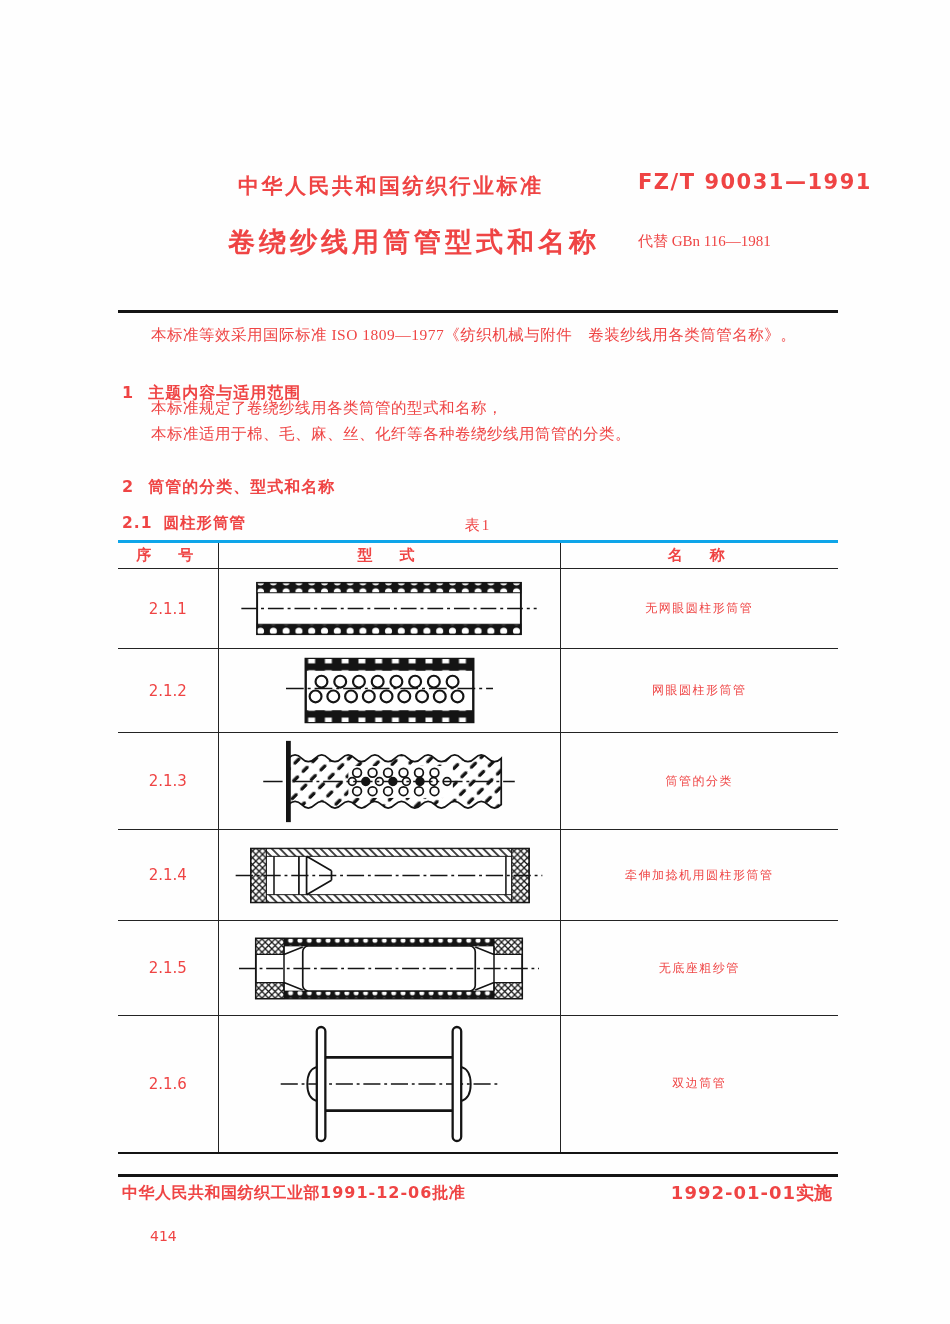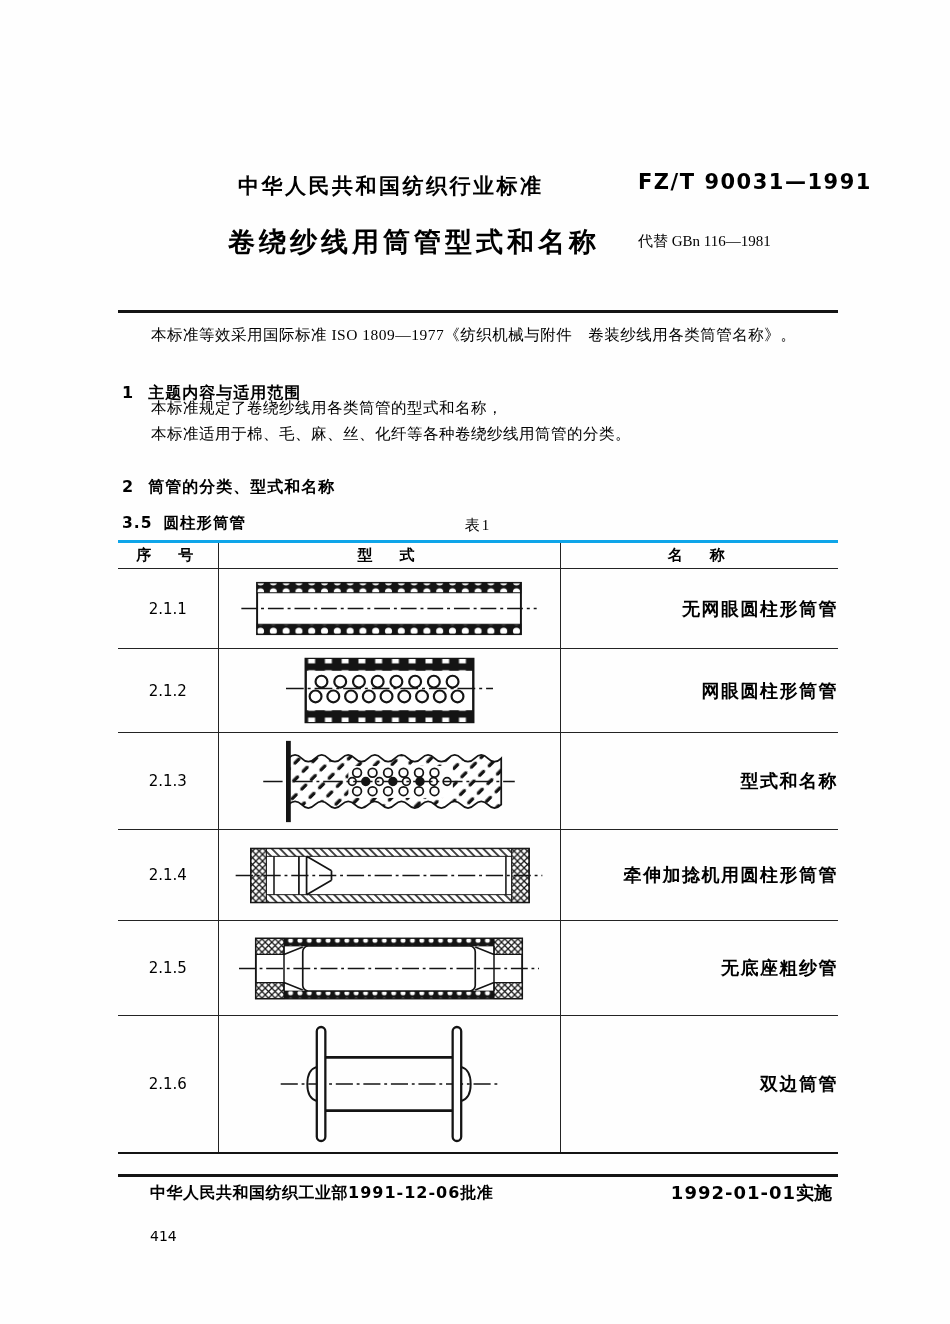--- a/index.html
+++ b/index.html
@@ -1,19 +1,19 @@
 <!DOCTYPE html>
 <html><head>
 <meta charset="utf-8">
 <style>
   * { margin:0; padding:0; box-sizing:border-box; }
   html,body { background:#e8e8e8; }
   .page {
     position:relative; width:950px; height:1324px; margin:0 auto;
-    background:#fefefe; color:#000000; overflow:hidden;
+    background:#fefefe; color:#ef4444; overflow:hidden;
     font-family:"Liberation Sans", sans-serif;
     padding-left:18px;
   }
   .abs { position:absolute; }
 
   
   .org-name   { top:172px; left:238px; font-size:21px; font-weight:bold; letter-spacing:2.5px; }
   .std-code   { top:170px; left:638px; font-size:21px; font-weight:bold; letter-spacing:1.5px; font-family:"DejaVu Sans", sans-serif; }
   .doc-title  { top:224px; left:228px; font-size:27px; font-weight:bold; letter-spacing:4px; }
   .replaces   { top:232px; left:638px; font-size:15px; font-family:"Liberation Serif", serif; }
@@ -41,28 +41,28 @@
                border-collapse:collapse; table-layout:fixed;
                border-top:3px solid #0ea5e9; border-bottom:2.5px solid #141414; }
   table.spec th, table.spec td { border-bottom:1.6px solid #232323; padding:0; vertical-align:middle; }
   col.c-id  { width:100px; }
   col.c-fig { width:342px; }
   col.c-nm  { width:278px; }
   th.h { font-size:15px; font-weight:bold; letter-spacing:6px; text-align:center; height:27px; }
   td.id-cell   { text-align:center; font-size:15px; border-right:1.6px solid #232323;
                  font-family:"DejaVu Sans", sans-serif; }
   td.fig-cell  { text-align:center; border-right:1.6px solid #232323; }
-  td.name-cell { text-align:right; font-size:18px; font-weight:700; letter-spacing:1.5px; }
+  td.name-cell { text-align:center; font-size:12px; font-weight:400; letter-spacing:1.5px; }
   th.b1, th.b2 { border-right:1.6px solid #232323; }
   tr.r1 { height:80px; } tr.r2 { height:84px; } tr.r3 { height:97px; }
   tr.r4 { height:91px; } tr.r5 { height:95px; } tr.r6 { height:137px; }
   .fig-cell svg { display:block; margin:0 auto; }
 
   
-  .approval { top:1183px; left:122px; font-size:16px; font-weight:bold; letter-spacing:0.5px;margin-left:28px; }
+  .approval { top:1183px; left:122px; font-size:16px; font-weight:bold; letter-spacing:0.5px; }
   .approval .date, .impl .date { font-family:"DejaVu Sans", sans-serif; letter-spacing:1px; }
   .impl { top:1181px; left:112px; width:720px; text-align:right; font-size:18px; font-weight:bold; }
   .page-num { top:1228px; left:150px; font-size:14px; font-family:"DejaVu Sans", sans-serif; }
 </style>
 </head>
 <body>
 
 <svg width="0" height="0" style="position:absolute" aria-hidden="true">
   <defs>
     <pattern id="pat-bumps" patternUnits="userSpaceOnUse" width="13" height="10">
@@ -106,21 +106,21 @@
   <div class="abs sec-heading sec1">
     <span class="sec-num">1</span><span>主题内容与适用范围</span>
   </div>
   <div class="abs body-text p1">本标准规定了卷绕纱线用各类筒管的型式和名称，</div>
   <div class="abs body-text p2">本标准适用于棉、毛、麻、丝、化纤等各种卷绕纱线用筒管的分类。</div>
 
   <div class="abs sec-heading sec2">
     <span class="sec-num">2</span><span>筒管的分类、型式和名称</span>
   </div>
   <div class="abs sec-heading sec21">
-    <span class="sub-num">3.5</span><span>圆柱形筒管</span>
+    <span class="sub-num">2.1</span><span>圆柱形筒管</span>
   </div>
 
   <div class="abs tbl-caption">表1</div>
 
   <table class="spec">
     <colgroup>
         <col class="c-id">
         <col class="c-fig">
         <col class="c-nm">
       </colgroup>
@@ -201,21 +201,21 @@
             <circle cx="134" cy="46" r="4" fill="#141414"></circle>
                 <circle cx="148" cy="46" r="4"></circle>
                 <circle cx="162" cy="46" r="4" fill="#141414"></circle>
             <circle cx="176" cy="46" r="4"></circle>
                 <circle cx="190" cy="46" r="4"></circle>
           </g>
           <line x1="0" y1="46" x2="260" y2="46" stroke="#141414" stroke-width="1.6" stroke-dasharray="20 4 3 4"></line>
           <line x1="26" y1="4" x2="26" y2="88" stroke="#141414" stroke-width="5"></line>
         </svg>
       </td>
-      <td class="name-cell">型式和名称</td>
+      <td class="name-cell">筒管的分类</td>
     </tr>
 
     <tr class="r4">
       <td class="id-cell">2.1.4</td>
       <td class="fig-cell">
         <svg viewBox="0 0 320 72" width="308" height="69">
           <rect x="16" y="8" width="290" height="56" fill="#fff" stroke="#141414" stroke-width="2"></rect>
           <rect x="16" y="8" width="290" height="8" fill="url(#pat-diag)" stroke="#141414" stroke-width="1"></rect>
           <rect x="16" y="56" width="290" height="8" fill="url(#pat-diag)" stroke="#141414" stroke-width="1"></rect>
           <rect x="16" y="8" width="16" height="56" fill="url(#pat-cross)" stroke="#141414" stroke-width="1.2"></rect>

